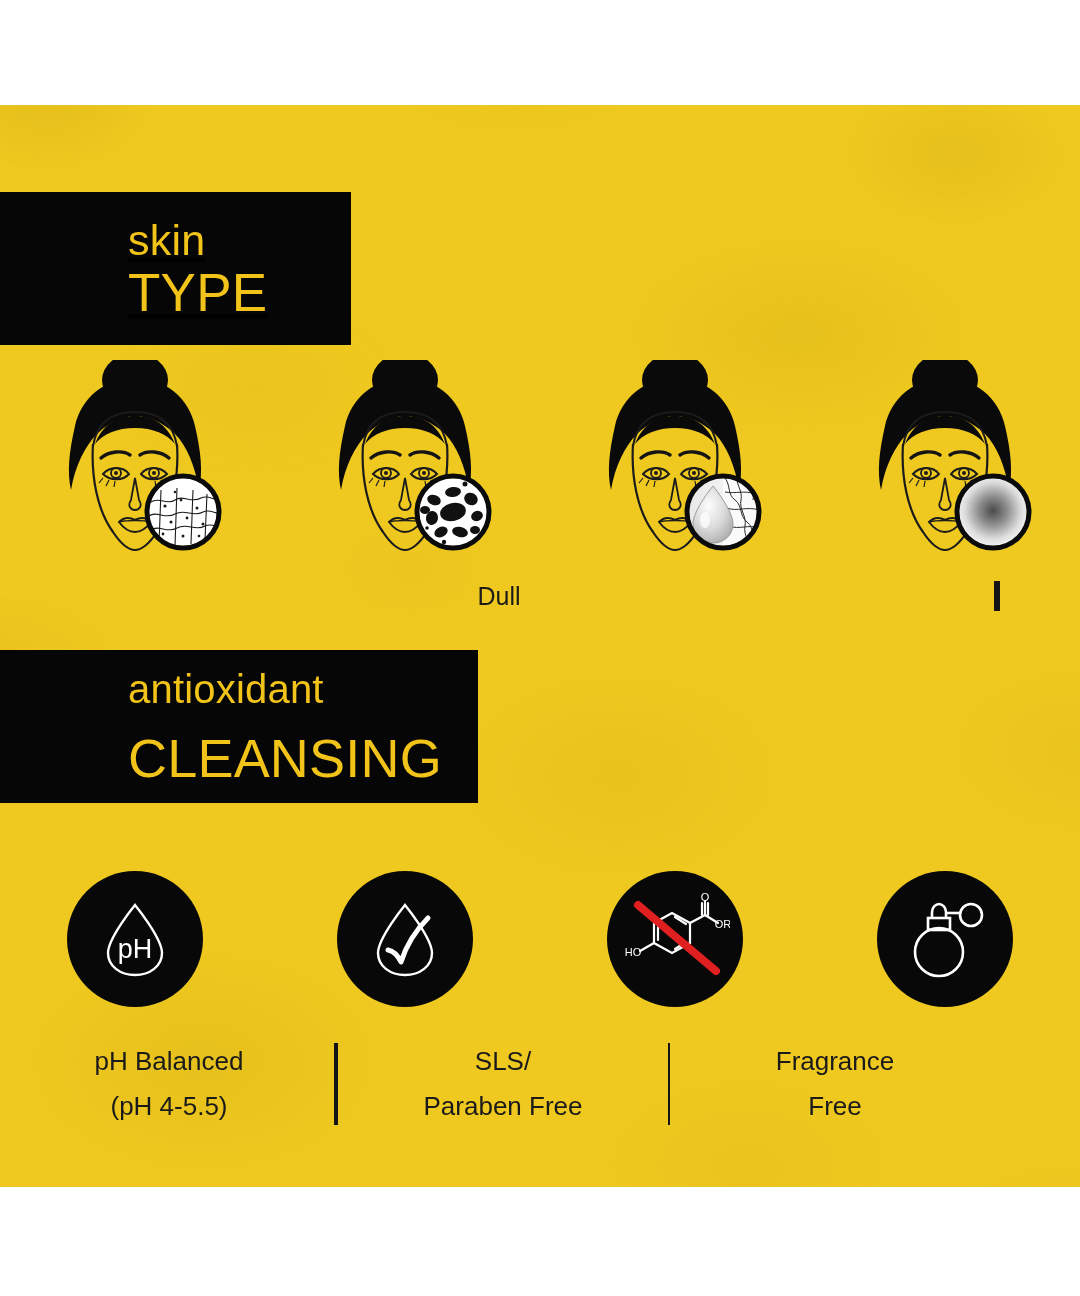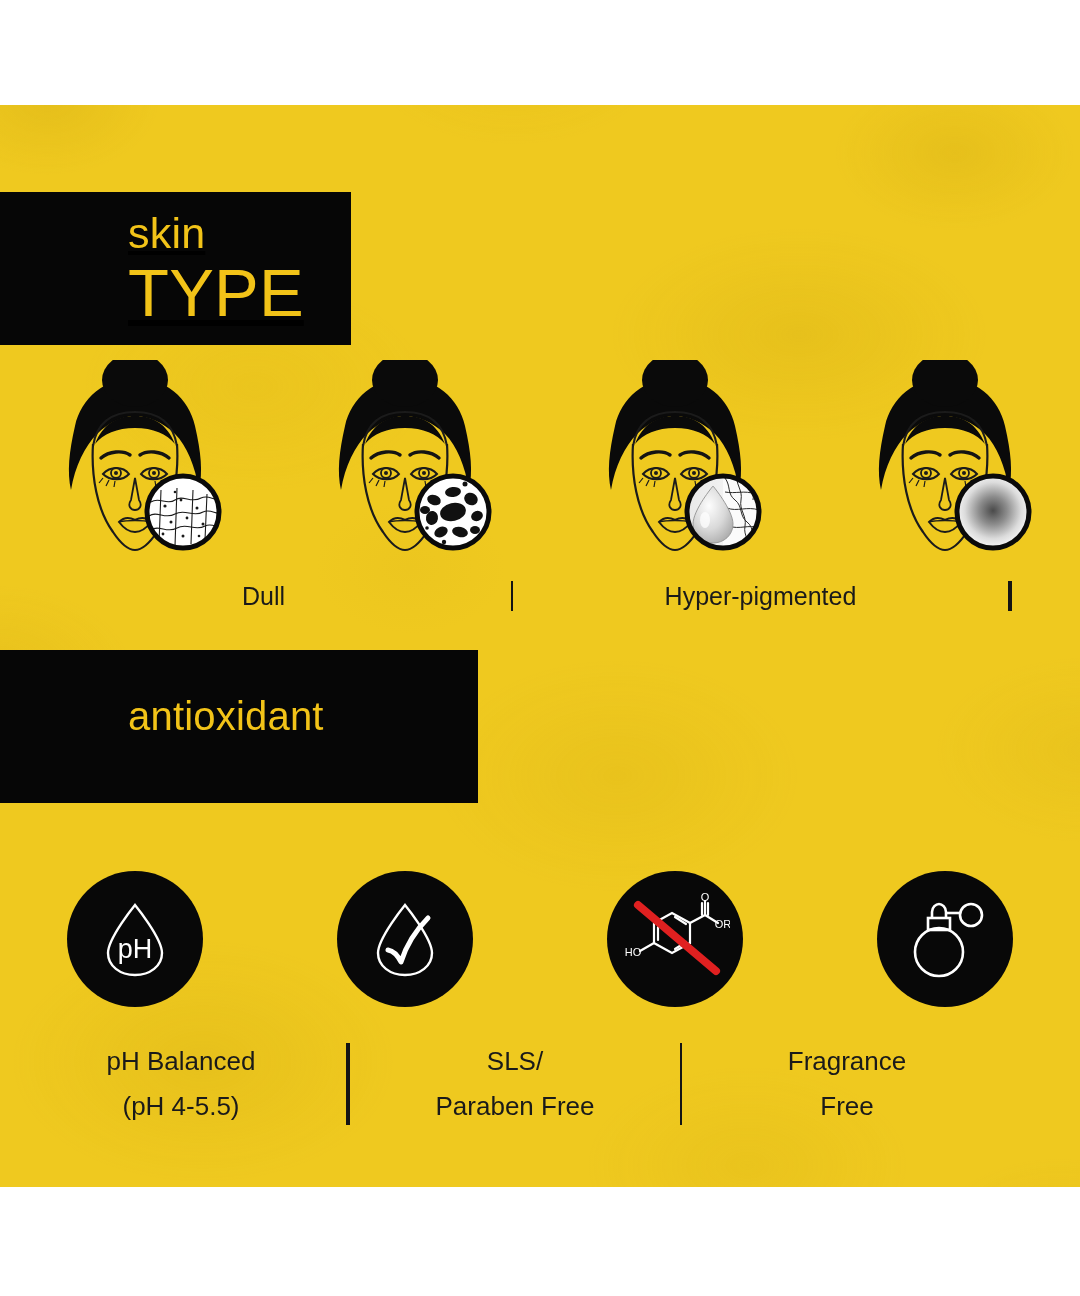--- a/index.html
+++ b/index.html
@@ -67,21 +67,21 @@
   #block-skin {
     left: 0;
     top: 192px;
     width: 351px;
     height: 153px;
     padding-left: 128px;
     box-sizing: border-box;
     text-decoration: underline;
   }
   #block-skin .line-a { font-size: 43px; font-weight: 400; margin-bottom: 4px; }
-  #block-skin .line-b { font-size: 67px; font-weight: 400; }
+  #block-skin .line-b { font-size: 53px; font-weight: 400; }
 
   #block-cleansing {
     left: 0;
     top: 650px;
     width: 478px;
     height: 153px;
     padding-left: 128px;
     box-sizing: border-box;
   }
   #block-cleansing .line-a { font-size: 40px; font-weight: 400; margin-bottom: 22px; }
@@ -101,21 +101,21 @@
     position: relative;
     display: flex;
     align-items: flex-end;
     justify-content: center;
   }
   .face-svg { display: block; }
 
   
   .labels-row {
     position: absolute;
-    left: 16px;
+    left: 4px;
     width: 996px;
     display: flex;
     align-items: stretch;
   }
   #skin-labels { top: 573px; height: 46px; }
   #cleansing-labels { top: 1036px; height: 96px; }
 
   .label-cell {
     flex: 1 1 0;
     display: flex;
@@ -363,27 +363,27 @@
 
         <circle cx="148" cy="152" r="36" fill="url(#tanGrad)"></circle>
         <circle cx="148" cy="152" r="36" fill="none" stroke="#0a0a0a" stroke-width="5"></circle>
       </svg>
     </div>
   </div>
 
   <div class="labels-row" id="skin-labels">
     <div class="label-cell">Dull</div>
     <div class="divider"></div>
-    <div class="label-cell">Hyper-pigmented</div>
     <div class="divider"></div>
     <div class="divider"></div>
   </div>
 
   <div class="headline-block" id="block-cleansing">
     <div class="line-a">antioxidant</div>
+    <div class="line-b">CLEANSING</div>
   </div>
 
   <div class="badges-row">
 
     <div class="badge-cell">
       <div class="badge">
         <svg width="86" height="86" viewBox="0 0 86 86">
           <path d="M43 9 C43 9 70 42 70 57 C70 70 58 79 43 79 C28 79 16 70 16 57 C16 42 43 9 43 9 Z" fill="none" stroke="#ffffff" stroke-width="2.4"></path>
           <text x="43" y="62" text-anchor="middle" fill="#ffffff" font-family="'Liberation Sans', sans-serif" font-size="27">pH</text>
         </svg>

